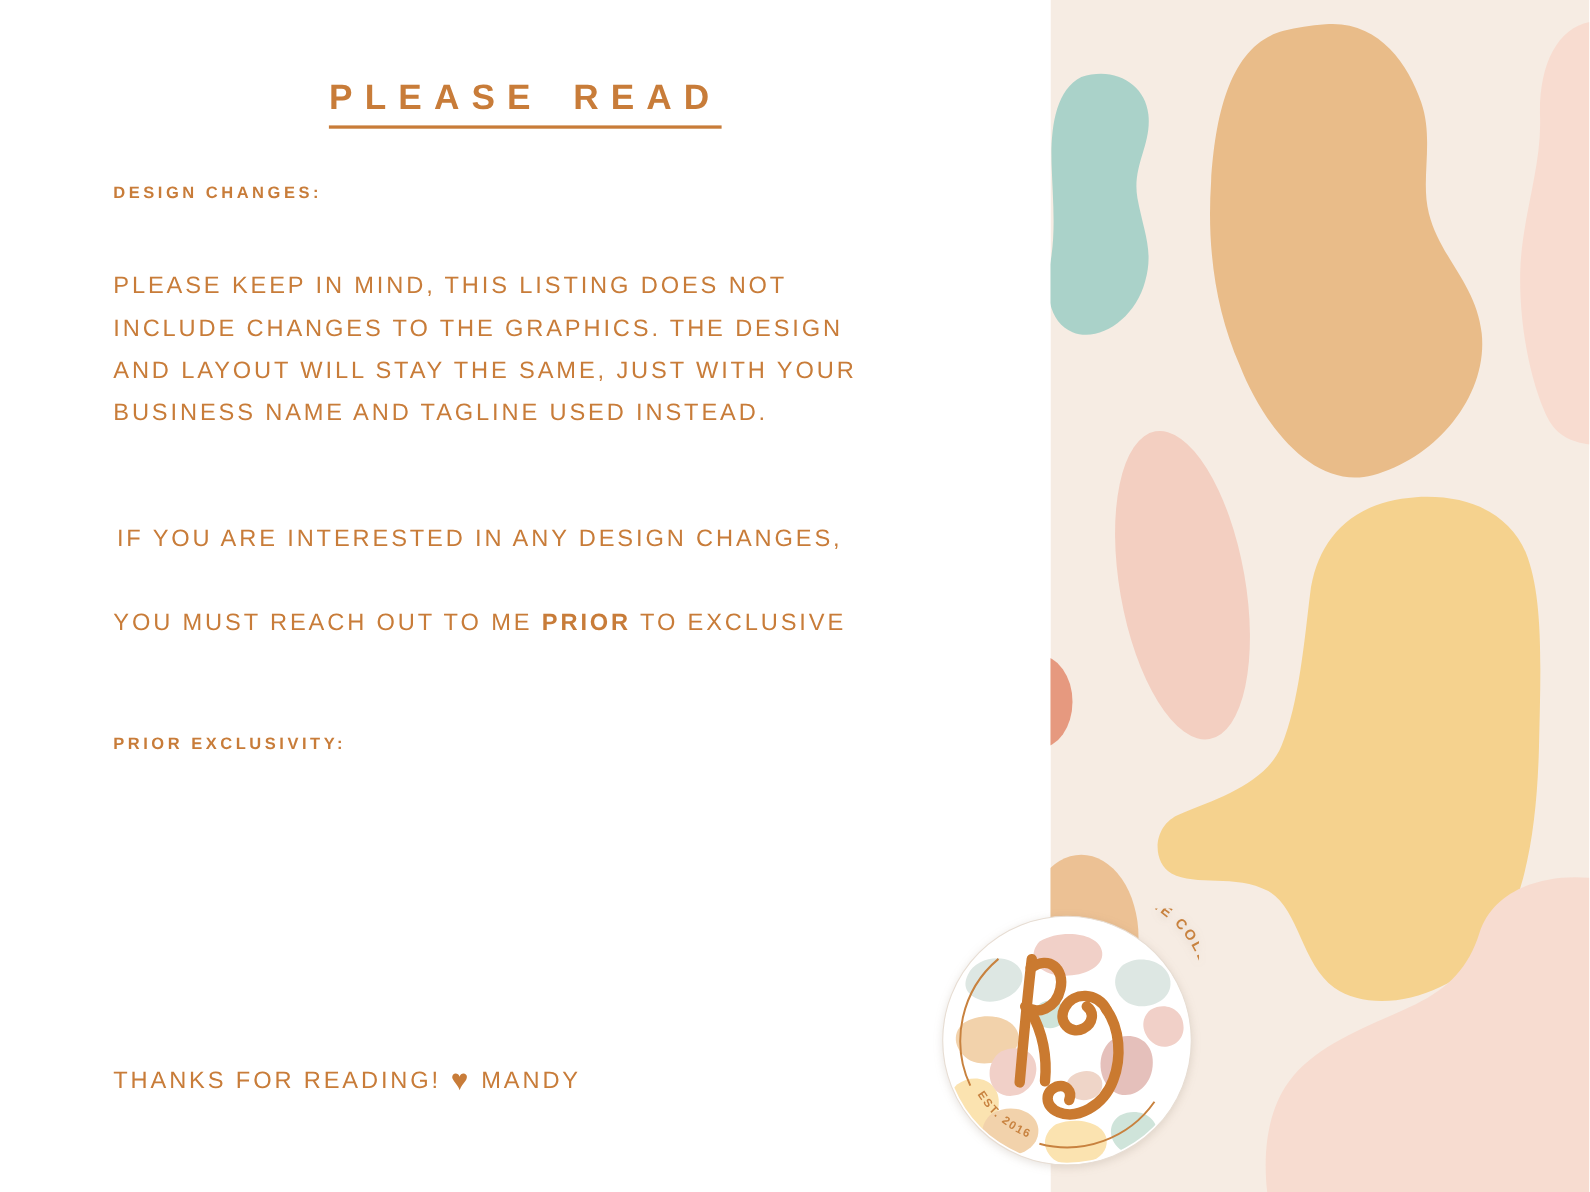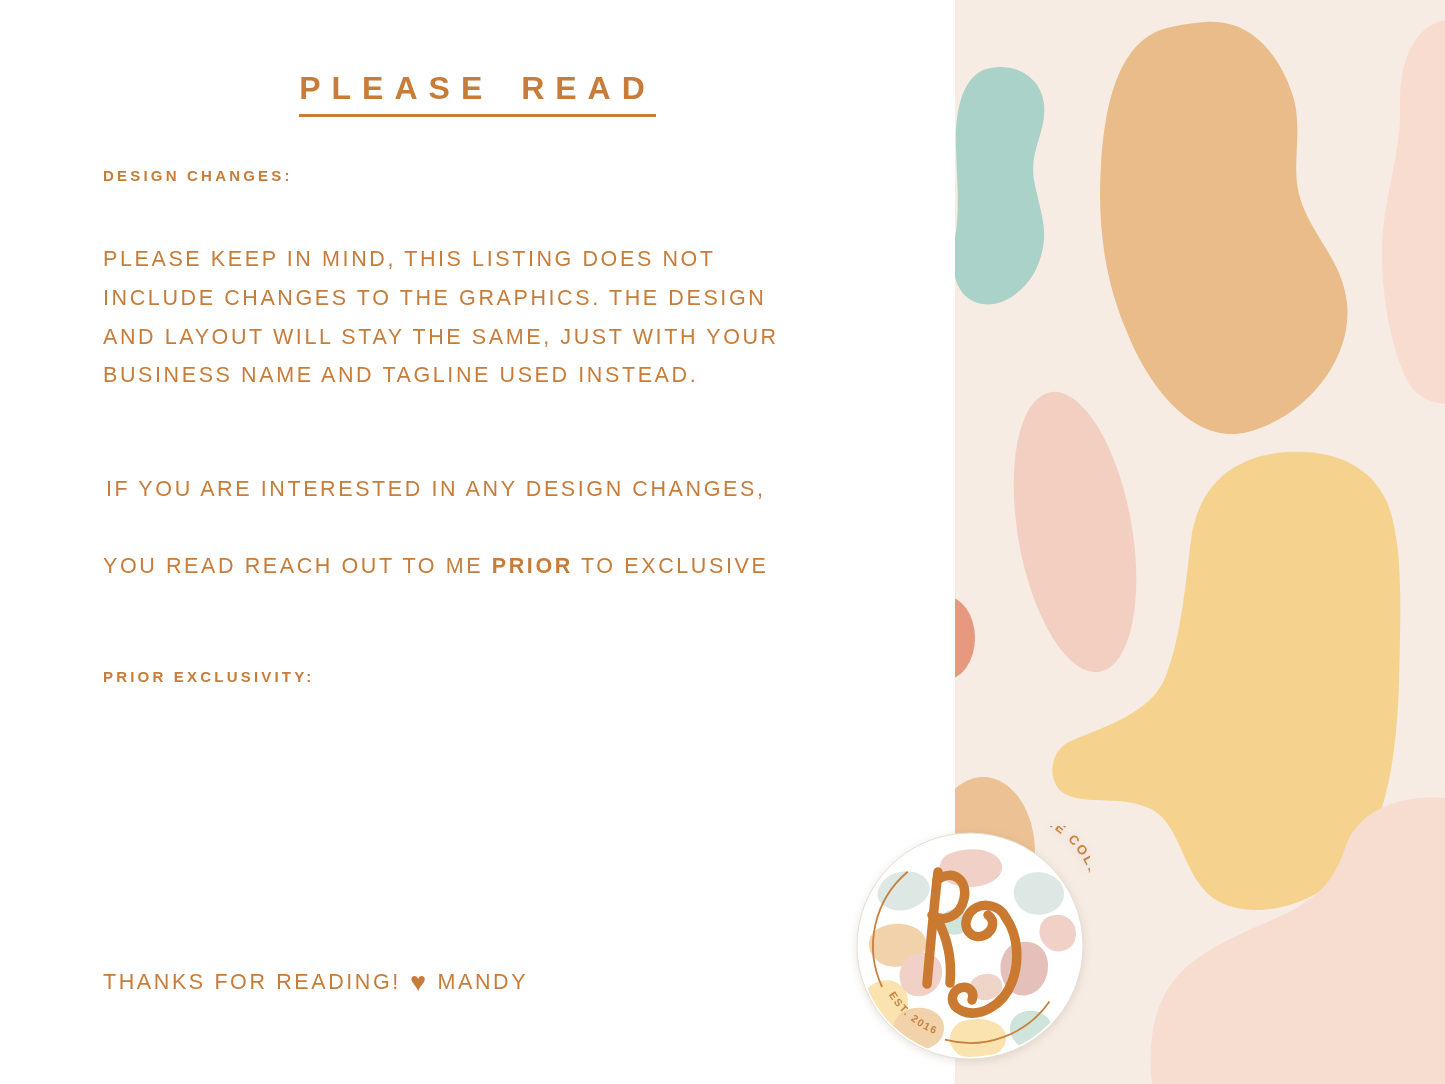--- a/index.html
+++ b/index.html
@@ -46,21 +46,21 @@
 
   <div class="sect-h" style="top:167px">DESIGN CHANGES:</div>
 
   <div class="para" style="top:240px">PLEASE KEEP IN MIND, THIS LISTING DOES NOT
 INCLUDE CHANGES TO THE GRAPHICS. THE DESIGN
 AND LAYOUT WILL STAY THE SAME, JUST WITH YOUR
 BUSINESS NAME AND TAGLINE USED INSTEAD.</div>
 
   <div class="para" style="top:431px">
     <div class="line">IF YOU ARE INTERESTED IN ANY DESIGN CHANGES,</div>
-    <div class="line"><span>YOU READ REACH OUT TO ME </span><span class="emph">PRIOR</span><span> TO EXCLUSIVE</span></div>
+    <div class="line"><span>YOU MUST REACH OUT TO ME </span><span class="emph">PRIOR</span><span> TO EXCLUSIVE</span></div>
   </div>
 
   <div class="sect-h" style="top:668px">PRIOR EXCLUSIVITY:</div>
 
 
   <div class="closing-line"><span>THANKS FOR READING!</span><span class="heart">♥</span><span>MANDY</span></div>
 </div>
 
 <svg class="pattern-panel" width="490" height="1084" viewBox="0 0 490 1084" xmlns="http://www.w3.org/2000/svg">
   <rect x="0" y="0" width="490" height="1084" fill="#f6ece3"></rect>

